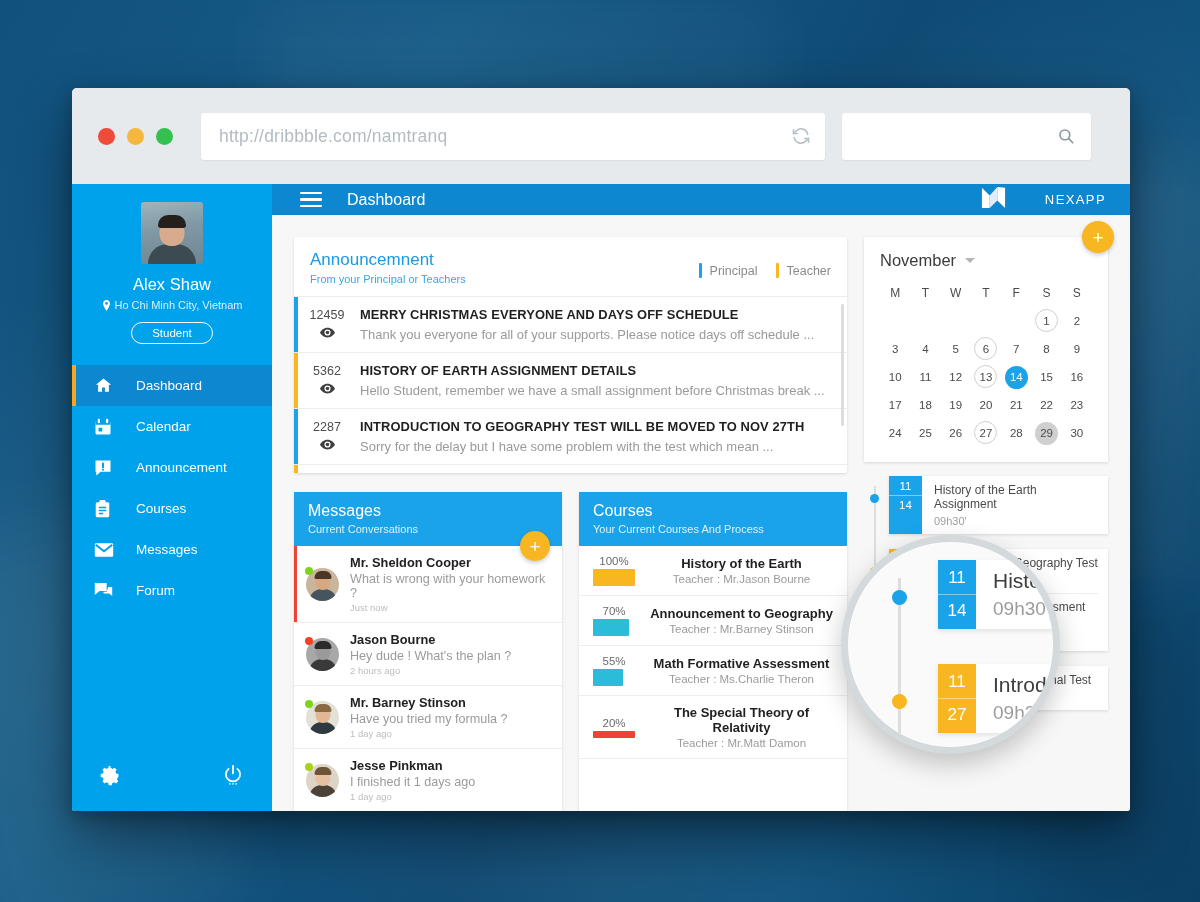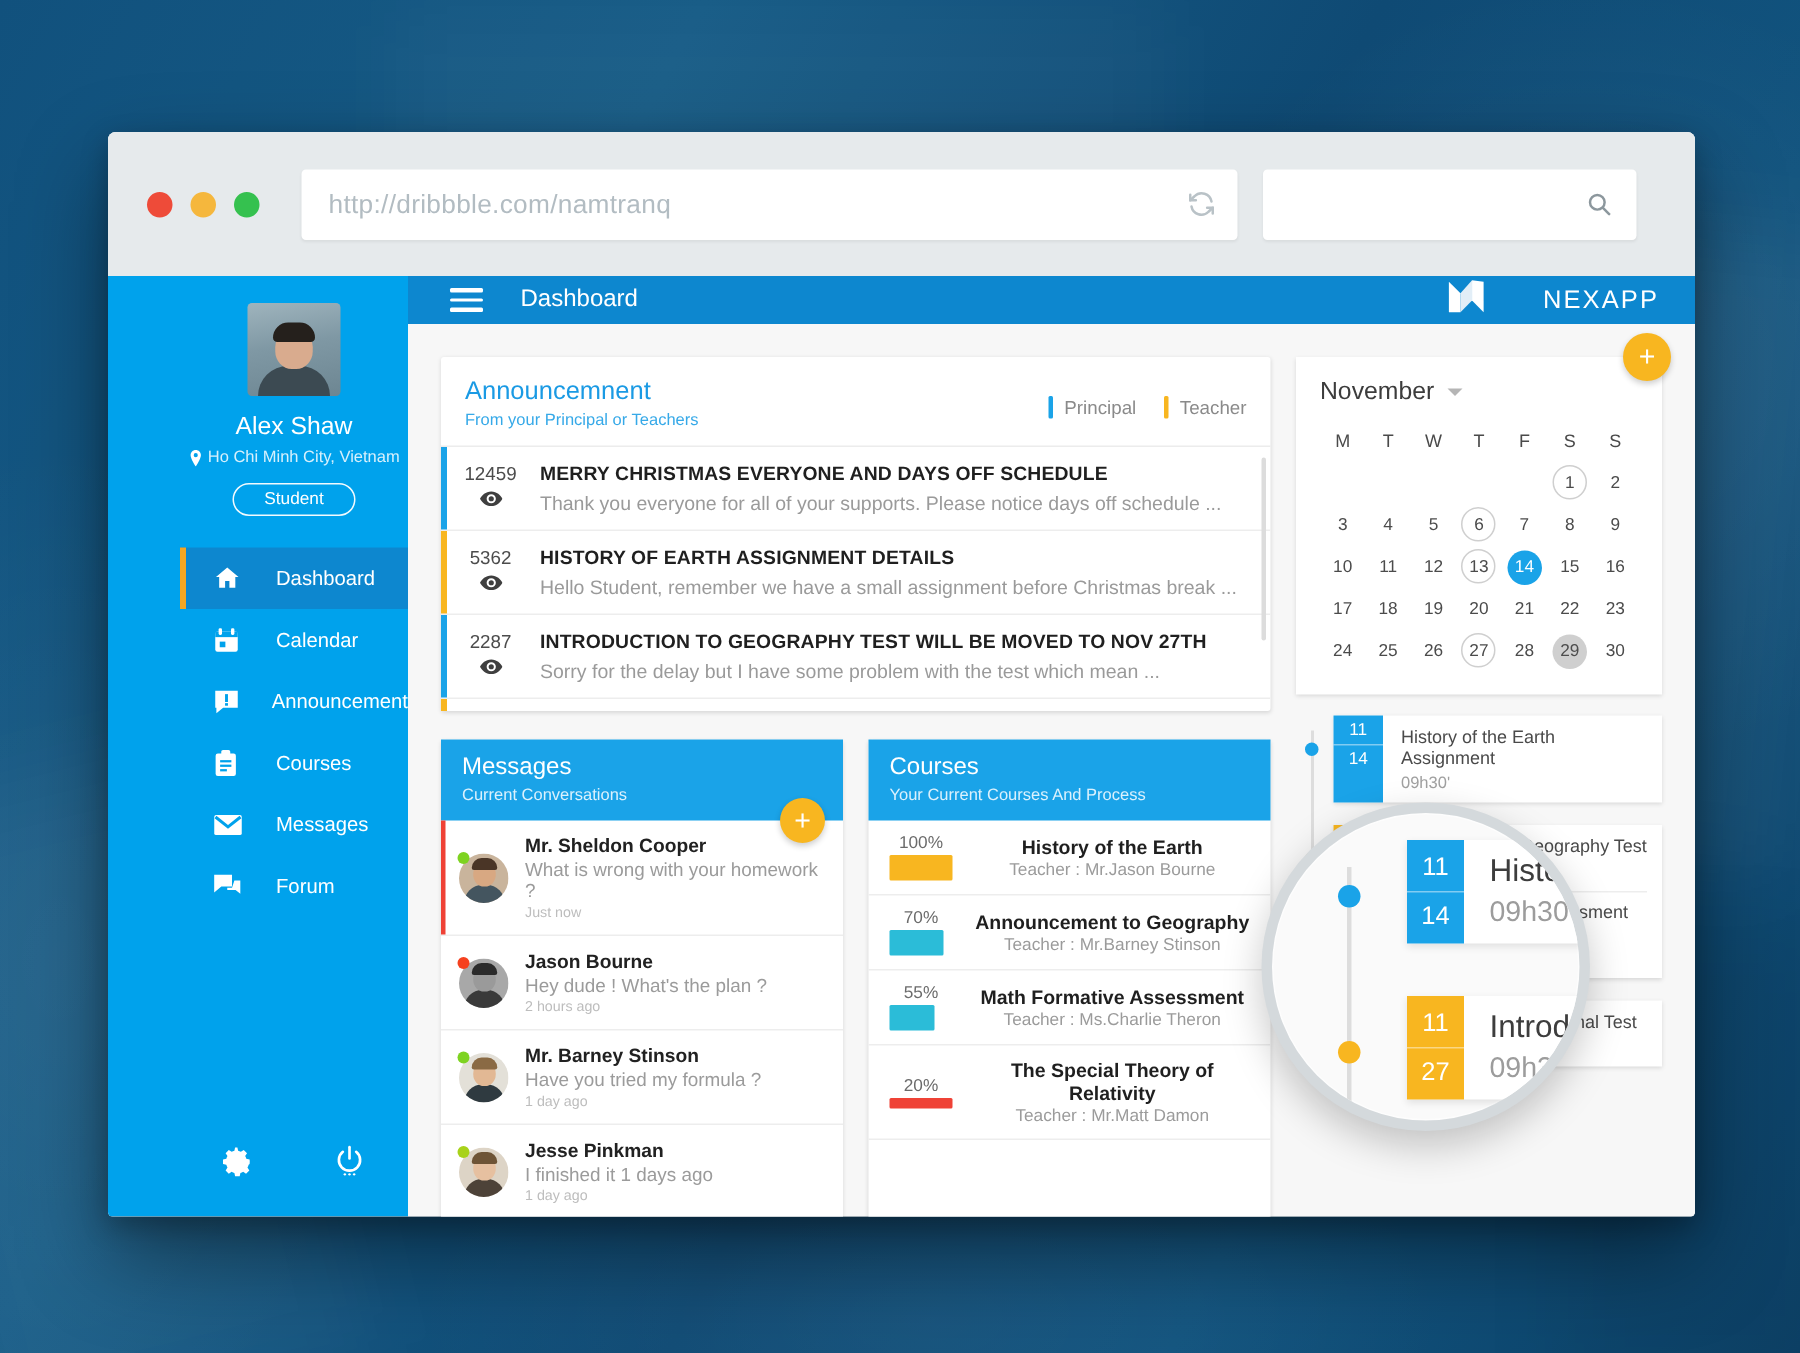--- a/index.html
+++ b/index.html
@@ -59,21 +59,21 @@
     font-family: "Liberation Sans", sans-serif; background: transparent;
   }
   .search-icon { color: #8c979d; }
 
   
   .app { display: flex; height: 627px; }
 
   
   .sidebar {
     width: 200px; background: #00a2ec; position: relative;
-    display: flex; flex-direction: column; padding-left: 48px;
+    display: flex; flex-direction: column;
   }
   .profile { padding: 18px 0 0; text-align: center; }
   .avatar-big {
     width: 62px; height: 62px; margin: 0 auto; border-radius: 3px; overflow: hidden;
     background: linear-gradient(170deg,#9fb4bd 0%, #7f98a4 45%, #6d8692 100%);
     position: relative;
   }
   .avatar-big .face {
     position:absolute; left:50%; top:17px; transform:translateX(-50%);
     width: 25px; height: 27px; border-radius: 46% 46% 44% 44%; background: #d9ab8e;
@@ -113,21 +113,21 @@
   
   .main { flex: 1; background: #f7f7f7; display: flex; flex-direction: column; }
   .topbar {
     height: 54px; background: #0d87cf; display: flex; align-items: center;
     padding: 0 24px 0 28px; color: #fff;
   }
   .burger { width: 22px; display:flex; flex-direction:column; gap:4px; cursor:pointer; }
   .burger span { display:block; height: 2.6px; background: #fff; border-radius: 1px; }
   .page-title { margin-left: 25px; font-size: 16px; }
   .brand { margin-left: auto; display: flex; align-items: center; gap: 10px; }
-  .brand-name { font-size: 17px; letter-spacing: 1.4px; margin-left: 28px; }
+  .brand-name { font-size: 13px; letter-spacing: 1.4px; margin-left: 28px; }
 
   .content { flex: 1; padding: 22px 22px 0 22px; display: flex; gap: 17px; position: relative; }
   .col-left { width: 553px; display: flex; flex-direction: column; gap: 19px; }
   .col-right { flex: 1; position: relative; }
 
   .card { background: #fff; box-shadow: 0 1px 3px rgba(0,0,0,0.13); border-radius: 2px; }
 
   
   .ann-head { display: flex; align-items: center; padding: 13px 16px 11px 16px; border-bottom: 1px solid #ececec; }
   .ann-title { color: #1a9ae4; font-size: 17px; }

